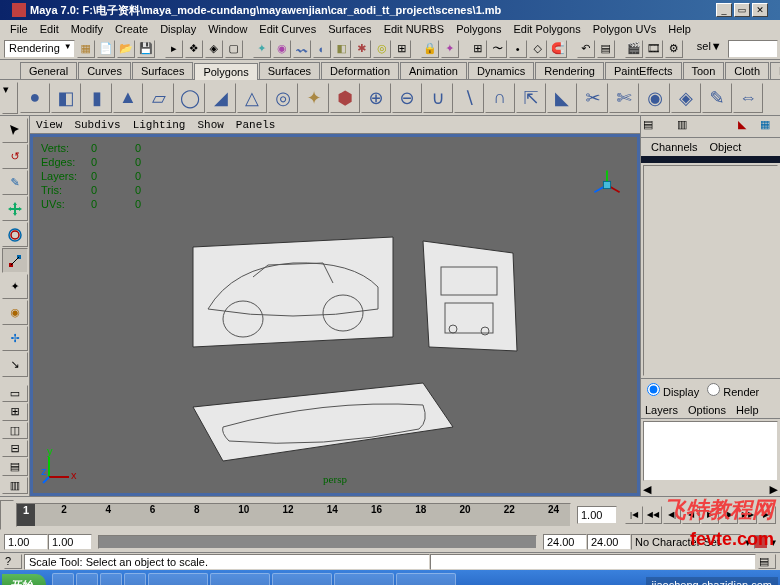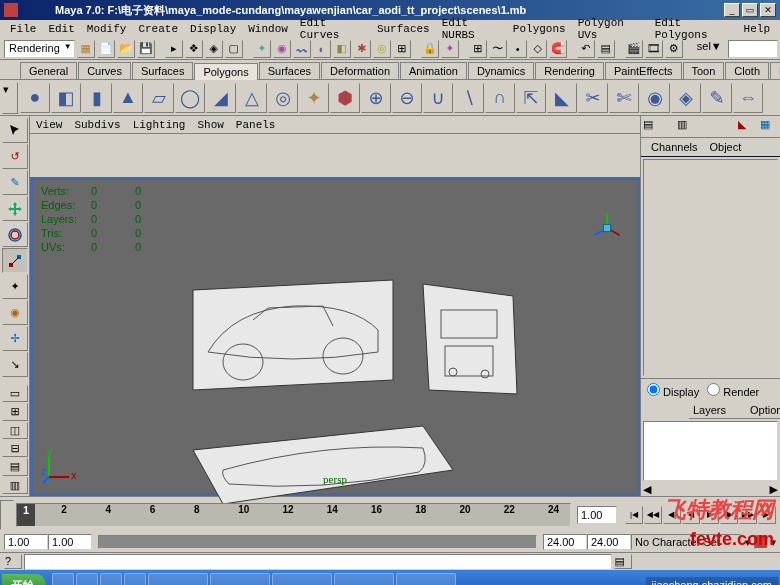--- a/index.html
+++ b/index.html
@@ -1,61 +1,61 @@
 <!DOCTYPE html>
 <html><head>
 <meta charset="utf-8">
 <style>
 * { margin: 0; padding: 0; box-sizing: border-box; font-family: Tahoma, sans-serif; font-size: 11px; }
 body { width: 780px; height: 585px; background: #d4d0c8; overflow: hidden; position: relative; }
-.titlebar { background: linear-gradient(to right, #0a246a, #3a6ea5); color: #fff; height: 20px; display: flex; align-items: center; padding: 0 4px; gap: 33px; }
+.titlebar { background: linear-gradient(to right, #0a246a, #3a6ea5); color: #fff; height: 20px; display: flex; align-items: center; padding: 0 12px; }
 .titlebar-icon { width: 14px; height: 14px; background: #c04040; margin-right: 4px; }
 .titlebar-text { flex: 1; font-weight: bold; }
 .win-btns { display: flex; gap: 2px; }
 .win-btn { width: 16px; height: 14px; background: #d4d0c8; border: 1px solid #fff; border-right-color: #404040; border-bottom-color: #404040; display: flex; align-items: center; justify-content: center; font-size: 9px; color: #000; cursor: pointer; }
 .menubar { display: flex; height: 18px; background: #d4d0c8; padding: 0 4px; align-items: center; }
-.menu-item { padding: 1px 6px; cursor: pointer; font-family: Liberation Mono, monospace; }
+.menu-item { padding: 1px 6px; cursor: pointer; }
 .mode-row { display: flex; height: 22px; align-items: center; background: #d4d0c8; border-bottom: 1px solid #808080; padding: 0 4px; gap: 2px; }
 .mode-select { border: 1px inset #d4d0c8; background: #fff; padding: 1px 14px 1px 4px; height: 18px; position: relative; }
 .mode-select::after { content: '▼'; position: absolute; right: 2px; font-size: 8px; }
 .status-icons { display: flex; gap: 2px; }
 .status-icon { width: 18px; height: 18px; border: 1px outset #d4d0c8; display: flex; align-items: center; justify-content: center; }
 .tabs-row { display: flex; height: 20px; background: #d4d0c8; padding-left: 20px; align-items: flex-end; border-bottom: 1px solid #808080; }
 .tab { padding: 2px 8px; border: 1px solid #808080; border-bottom: none; background: #d4d0c8; margin-right: 1px; cursor: pointer; position: relative; }
 .tab.active { background: #e8e4dc; top: 1px; }
 .shelf { display: flex; height: 36px; background: #d4d0c8; align-items: center; padding: 2px; border-bottom: 1px solid #808080; overflow: hidden; }
 .shelf-toggle { width: 16px; height: 32px; border: 1px outset #d4d0c8; margin-right: 2px; }
 .shelf-icon { width: 30px; height: 30px; border: 1px outset #d4d0c8; margin-right: 1px; display: flex; align-items: center; justify-content: center; flex-shrink: 0; }
 .shelf-prim { color: #3a5a9a; font-size: 18px; }
 .main-area { display: flex; height: 380px; }
 .toolbox { width: 30px; background: #d4d0c8; border-right: 1px solid #808080; display: flex; flex-direction: column; padding: 2px; gap: 1px; }
 .tool-btn { width: 26px; height: 26px; border: 1px outset #d4d0c8; display: flex; align-items: center; justify-content: center; cursor: pointer; }
 .tool-btn.active { border-style: inset; background: #c4c0b8; }
-.viewport-wrap { flex: 1; display: flex; flex-direction: column; gap: 43px; }
+.viewport-wrap { flex: 1; display: flex; flex-direction: column; }
 .vp-menu { display: flex; height: 18px; background: #d4d0c8; padding: 0 6px; align-items: center; border-bottom: 1px solid #808080; }
 .vp-menu-item { margin-right: 12px; cursor: pointer; color: #000; font-family: 'Courier New', monospace; }
 .viewport { flex: 1; background: #696969; position: relative; border: 3px solid #4668a5; }
 .hud { position: absolute; top: 4px; left: 8px; color: #006400; font-family: 'Courier New', monospace; font-size: 11px; line-height: 14px; }
 .hud-row { display: flex; }
 .hud-label { width: 50px; }
 .hud-val { width: 44px; }
 .vp-axis { position: absolute; bottom: 8px; left: 8px; width: 40px; height: 40px; }
 .vp-camera { position: absolute; bottom: 8px; left: 50%; transform: translateX(-50%); color: #006400; font-family: Liberation Serif, serif; }
 .view-compass { position: absolute; top: 30px; right: 12px; width: 36px; height: 36px; }
 .scene { position: absolute; left: 120px; top: 80px; }
 .right-panel { width: 140px; background: #d4d0c8; border-left: 1px solid #808080; display: flex; flex-direction: column; }
 .rp-tabs { height: 22px; display: flex; padding: 2px; gap: 16px; border-bottom: 1px solid #808080; }
 .rp-tabs-right { margin-left: auto; display: flex; gap: 4px; }
 .rp-tabicon { width: 18px; height: 16px; }
-.rp-header { display: flex; padding: 2px 4px; border-bottom: 1px solid #0f172a; }
+.rp-header { display: flex; padding: 2px 4px; border-bottom: 7px solid #0f172a; }
 .rp-btn { padding: 1px 6px; cursor: pointer; }
 .rp-body { flex: 1; background: #d4d0c8; border: 1px inset #d4d0c8; margin: 2px; }
 .rp-disp { border-top: 1px solid #808080; padding: 4px 6px; }
 .rp-radio-row { display: flex; gap: 8px; }
-.rp-layers-menu { display: flex; gap: 24px; padding: 2px 4px; border-bottom: 1px solid #808080; margin-left: 48px; }
+.rp-layers-menu { display: flex; gap: 10px; padding: 2px 4px; border-bottom: 1px solid #808080; }
 .rp-layer-body { height: 60px; background: #fff; border: 1px inset #d4d0c8; margin: 2px; }
 .rp-scroll { display: flex; justify-content: space-between; padding: 0 2px; }
 .timeline-area { height: 36px; display: flex; align-items: center; background: #d4d0c8; border-top: 1px solid #808080; }
 .time-scroll { width: 14px; height: 30px; border: 1px inset #d4d0c8; }
 .time-ruler { flex: 1; height: 24px; background: #bbb8b0; border: 1px inset #d4d0c8; position: relative; margin: 0 2px; }
 .time-tick { position: absolute; top: 0; color: #000; font-size: 10px; font-weight: bold; }
 .time-current { position: absolute; left: 0; top: 0; width: 18px; height: 100%; background: #444; color: #fff; text-align: center; font-weight: bold; }
 .time-end-field { width: 40px; height: 18px; border: 1px inset #d4d0c8; background: #fff; padding: 1px 3px; margin: 0 4px; }
 .play-ctrls { display: flex; gap: 1px; margin: 0 4px; }
 .play-btn { width: 18px; height: 18px; border: 1px outset #d4d0c8; display: flex; align-items: center; justify-content: center; cursor: pointer; font-size: 8px; }
@@ -92,22 +92,22 @@
     <span class="menu-item">File</span>
     <span class="menu-item">Edit</span>
     <span class="menu-item">Modify</span>
     <span class="menu-item">Create</span>
     <span class="menu-item">Display</span>
     <span class="menu-item">Window</span>
     <span class="menu-item">Edit Curves</span>
     <span class="menu-item">Surfaces</span>
     <span class="menu-item">Edit NURBS</span>
     <span class="menu-item">Polygons</span>
+    <span class="menu-item">Edit Polygons</span>
     <span class="menu-item">Polygon UVs</span>
-    <span class="menu-item">Edit Polygons</span>
     <span class="menu-item">Help</span>
   </div>
 
 <div class="mode-row">
   <div class="mode-select">Rendering</div>
   <div class="status-icons">
     <div class="status-icon" style="color:#b08030">▦</div>
     <div class="status-icon">📄</div>
     <div class="status-icon">📂</div>
     <div class="status-icon">💾</div>
@@ -432,20 +432,21 @@
   <input class="range-field" value="24.00" style="">
   <input class="range-field" value="24.00" style="">
   <div class="char-set">No Character Set</div>
   <span style="margin-left:4px">▾</span>
   <div class="auto-key"></div>
   <span style="margin-left:2px">▾</span>
 </div>
 
 <div class="status-bar">
   <div style="width:18px;border:1px outset #d4d0c8;margin-right:2px">?</div>
+  <div class="status-field">Scale Tool: Select an object to scale.</div>
   <div class="status-field" style="flex:0.8"></div>
   <div style="width:18px;border:1px outset #d4d0c8;margin-left:2px">▤</div>
 </div>
 
 <div class="taskbar">
   <div class="start-btn">开始</div>
   <div class="task-icons">
     <div class="task-item"></div>
     <div class="task-item"></div>
     <div class="task-item"></div>

